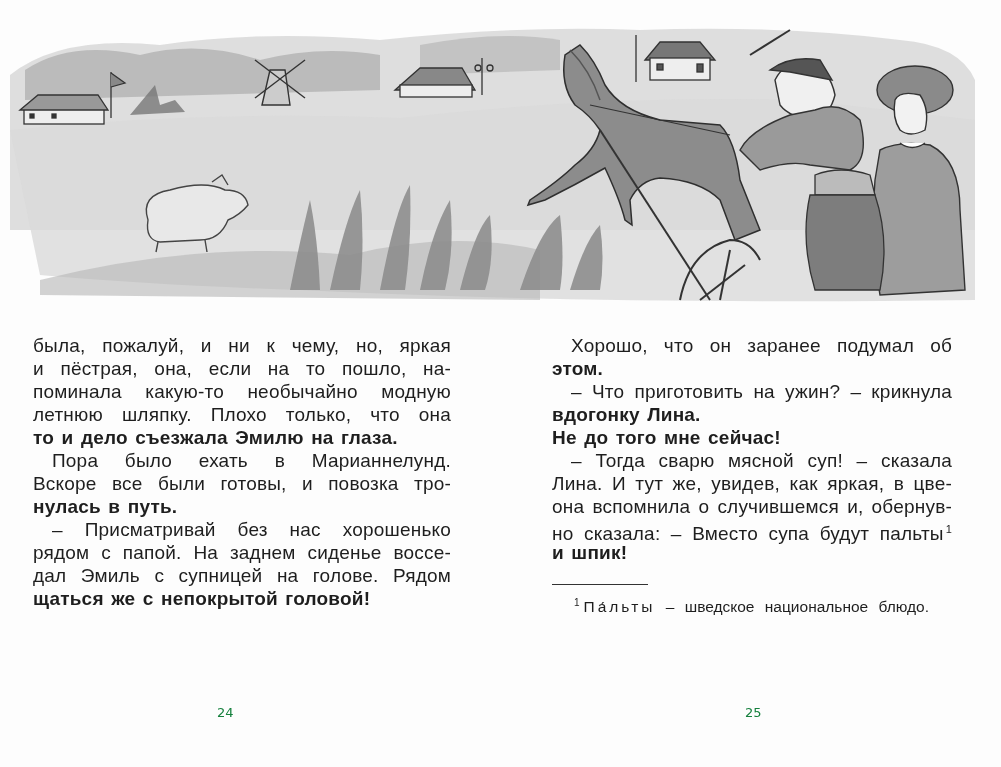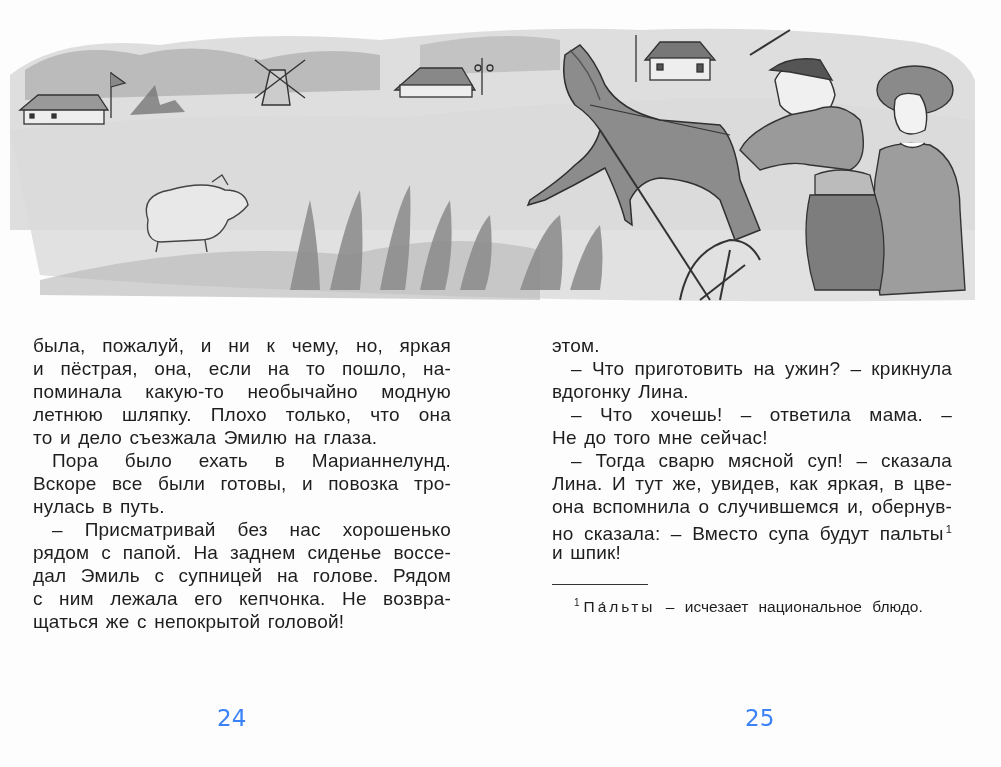--- a/index.html
+++ b/index.html
@@ -11,29 +11,29 @@
   .illustration { position: absolute; left: 0; top: 0; width: 1001px; height: 310px; }
   .illustration svg { width: 100%; height: 100%; display: block; }
   .page { position: absolute; top: 334px; }
   .page.left { left: 33px; width: 418px; }
   .page.right { left: 552px; width: 400px; }
   .line {
     font-size: 19px; line-height: 23px; height: 23px; white-space: nowrap;
     text-align: justify; text-align-last: justify; letter-spacing: 0.2px; word-spacing: 2px;
   }
   .line.indent { padding-left: 19px; }
-  .line.last { text-align-last: left; }
+  .line.last { text-align-last: left; font-weight: bold; }
   .footnote-rule { width: 96px; height: 1px; background: #333; margin-top: 20px; margin-bottom: 8px; }
   .footnote { font-size: 15.5px; line-height: 20px; padding-left: 22px; white-space: nowrap; word-spacing: 6px; }
   .footnote sup { font-size: 10px; vertical-align: 6px; margin-right: 4px; }
   .footnote .spaced { letter-spacing: 3px; }
   sup.fn { font-size: 11px; vertical-align: 7px; margin-left: 2px; }
   .page-number {
-    position: absolute; top: 705px; font-size: 23px;
-    font-family: "DejaVu Sans", sans-serif; color: #3b82f6;
+    position: absolute; top: 705px; font-size: 13px;
+    font-family: "DejaVu Sans", sans-serif; color: #15803d;
   }
   .page-number.left { left: 217px; }
   .page-number.right { left: 745px; }
 </style>
 </head>
 <body>
 
 <div class="spread">
 
   <div class="illustration">
@@ -136,35 +136,34 @@
     <div class="line">и пёстрая, она, если на то пошло, на-</div>
     <div class="line">поминала какую-то необычайно модную</div>
     <div class="line">летнюю шляпку. Плохо только, что она</div>
     <div class="line last">то и дело съезжала Эмилю на глаза.</div>
     <div class="line indent">Пора было ехать в Марианнелунд.</div>
     <div class="line">Вскоре все были готовы, и повозка тро-</div>
     <div class="line last">нулась в путь.</div>
     <div class="line indent">– Присматривай без нас хорошенько</div>
     <div class="line">рядом с папой. На заднем сиденье воссе-</div>
     <div class="line">дал Эмиль с супницей на голове. Рядом</div>
-    <div class="line">с ним лежала его кепчонка. Не возвра-</div>
     <div class="line last">щаться же с непокрытой головой!</div>
   </div>
 
   <div class="page right">
+    <div class="line indent">Хорошо, что он заранее подумал об</div>
     <div class="line last">этом.</div>
     <div class="line indent">– Что приготовить на ужин? – крикнула</div>
     <div class="line last">вдогонку Лина.</div>
-    <div class="line indent">– Что хочешь! – ответила мама. –</div>
     <div class="line last">Не до того мне сейчас!</div>
     <div class="line indent">– Тогда сварю мясной суп! – сказала</div>
     <div class="line">Лина. И тут же, увидев, как яркая, в цве-</div>
     <div class="line">она вспомнила о случившемся и, обернув-</div>
     <div class="line"><span>но сказала: – Вместо супа будут пальты</span><sup class="fn">1</sup></div>
     <div class="line last">и шпик!</div>
 
     <div class="footnote-rule"></div>
-    <div class="footnote"><sup>1</sup><span class="spaced">Па́льты</span> <span>– исчезает национальное блюдо.</span></div>
+    <div class="footnote"><sup>1</sup><span class="spaced">Па́льты</span> <span>– шведское национальное блюдо.</span></div>
   </div>
 
   <div class="page-number left">24</div>
   <div class="page-number right">25</div>
 </div>
 
 </body></html>

